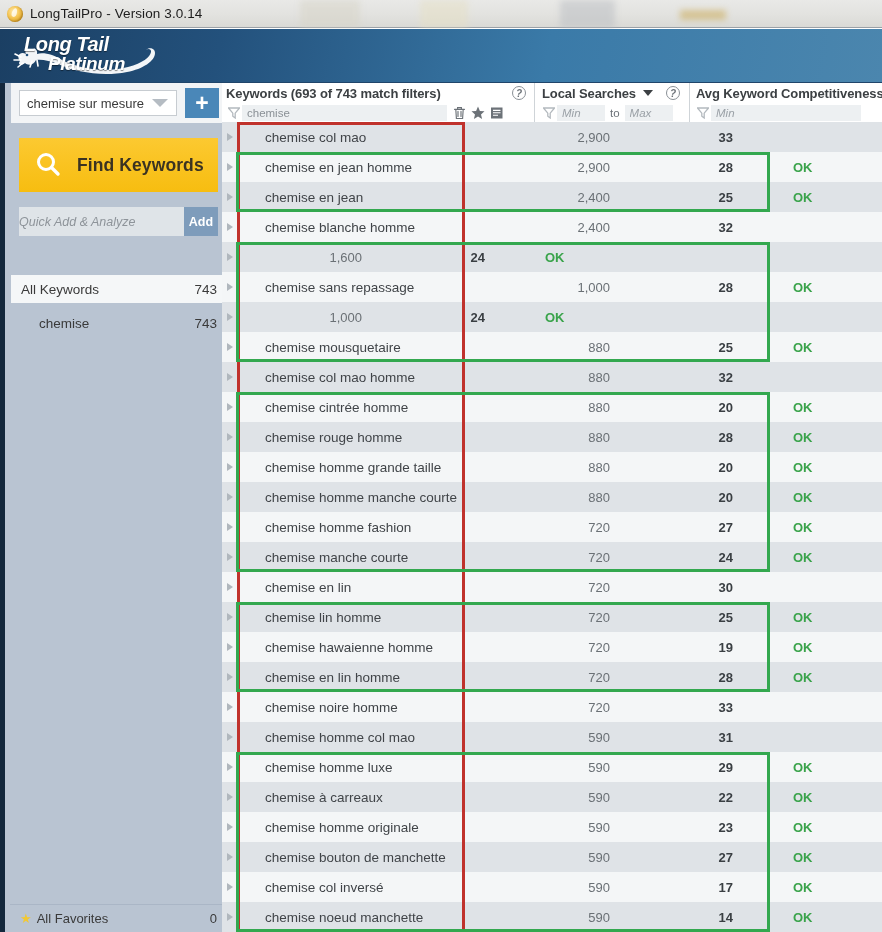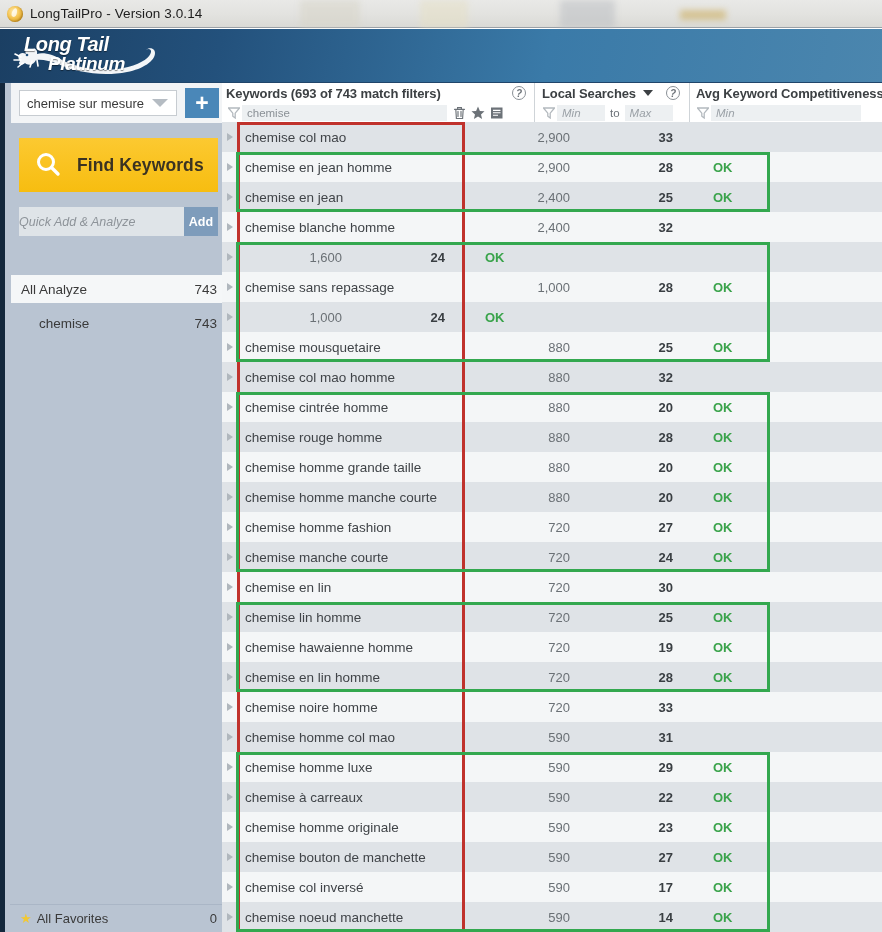--- a/index.html
+++ b/index.html
@@ -153,21 +153,21 @@
     width:14px;height:14px;border:1.4px solid #8a9096;border-radius:50%;
     font-size:10px;color:#6c7278;display:flex;align-items:center;justify-content:center;
     font-weight:bold; font-style:italic;
   }
   .hicon { color:#6c7278; display:flex; align-items:center; }
   .tocap { font-size:11.5px; color:#6c7278; margin:12px 5px; }
   .sortcaret { width:0;height:0;border-left:5px solid transparent;border-right:5px solid transparent;border-top:6px solid #3c4043; }
 
   
   .rows { position:absolute; left:0; top:39px; width:660px; height:810px; }
-  .row { position:relative; height:30px; display:flex; align-items:center; }
+  .row { position:relative; height:30px; display:flex; align-items:center;gap:20px; }
   .row.odd  { background:#dfe3e7; }
   .row.even { background:#f4f6f7; }
   .exp {
     width:15px; flex:none; display:flex; align-items:center; justify-content:center;
   }
   .exp i {
     width:0;height:0;border-top:4.5px solid transparent;border-bottom:4.5px solid transparent;
     border-left:6px solid #b0b7bd; display:block;
   }
   .c-kw   { width:228px; flex:none; padding-left:8px; font-size:13.5px; color:#404448; white-space:nowrap; overflow:hidden; }
@@ -229,21 +229,21 @@
     </div>
     <div class="lbl">Find Keywords</div>
   </div>
 
   <div class="quickrow">
     <input value="" placeholder="Quick Add &amp; Analyze" style="">
     <div class="addbtn">Add</div>
   </div>
 
   <div class="allkw">
-    <span>All Analyze</span>
+    <span>All Keywords</span>
     <span class="n">743</span>
   </div>
 
   <div class="kwitem">
     <span>chemise</span>
     <span class="n">743</span>
   </div>
 
   <div class="favbar">
     <span class="star">★</span>

